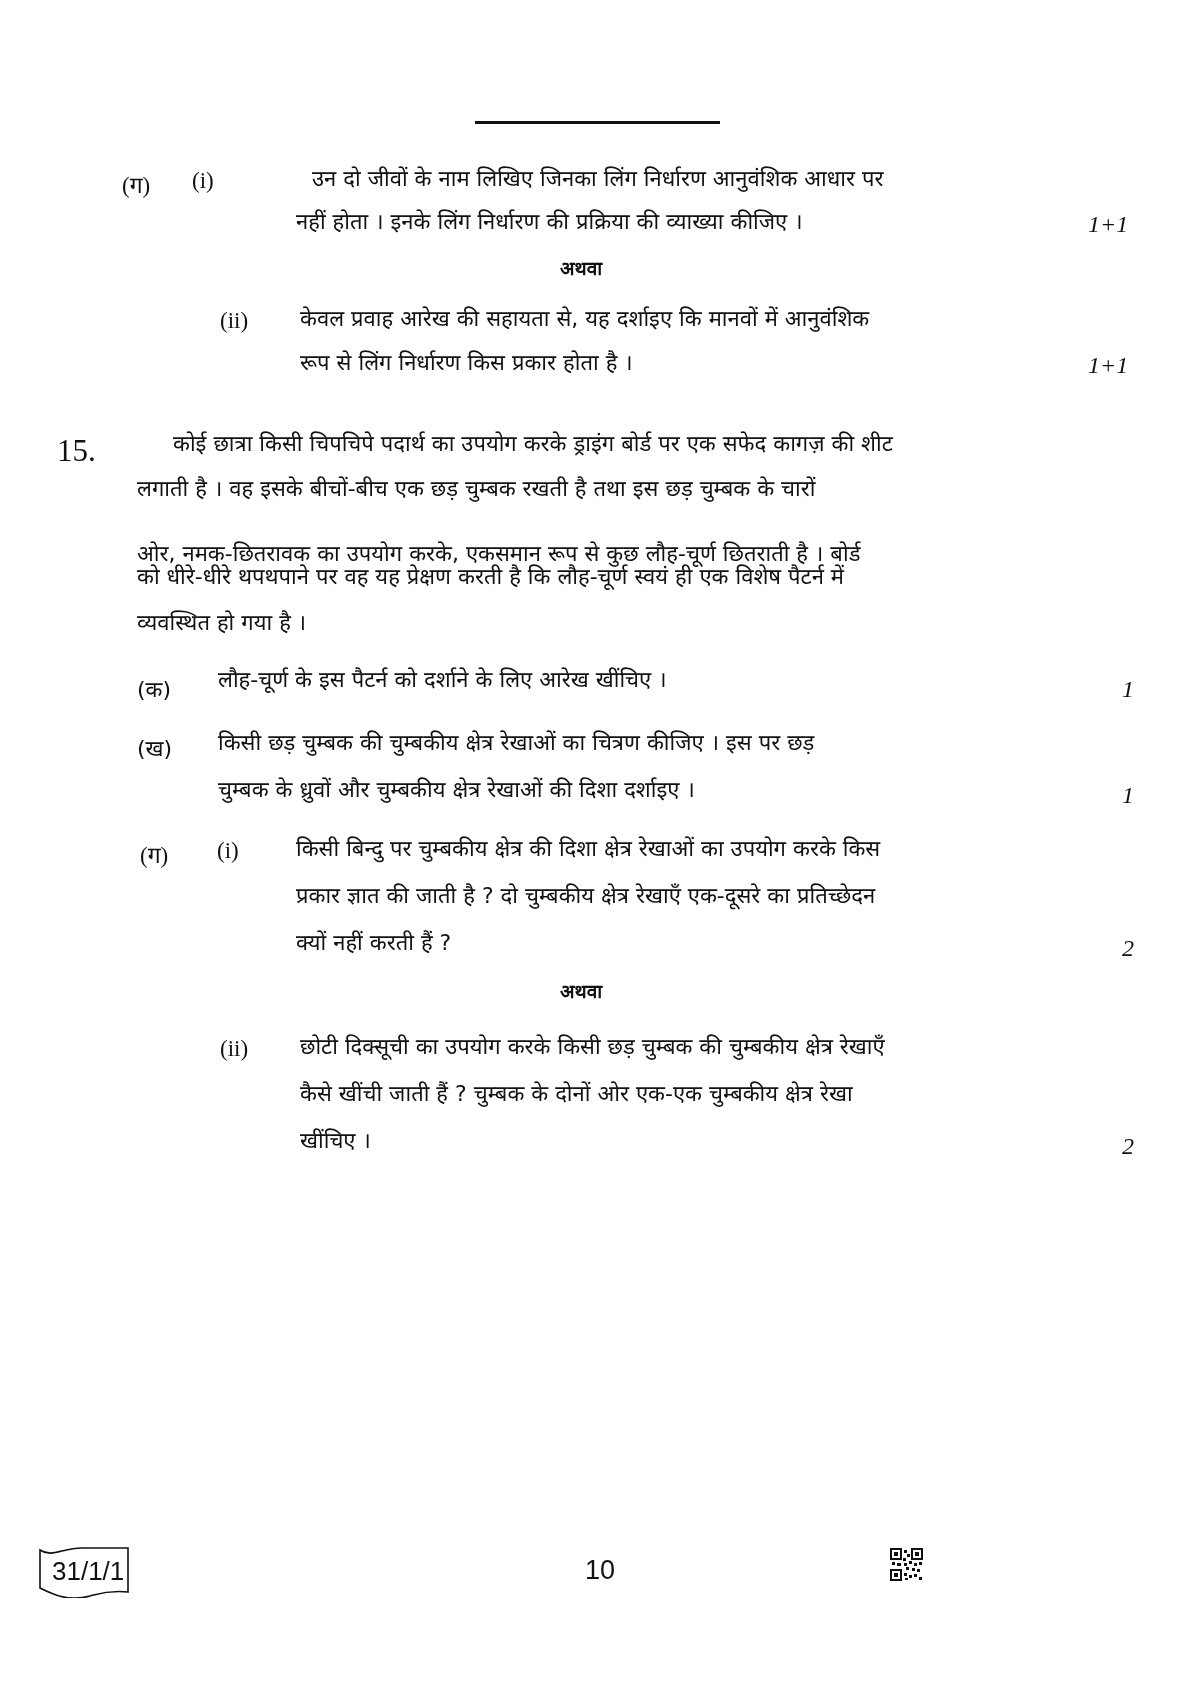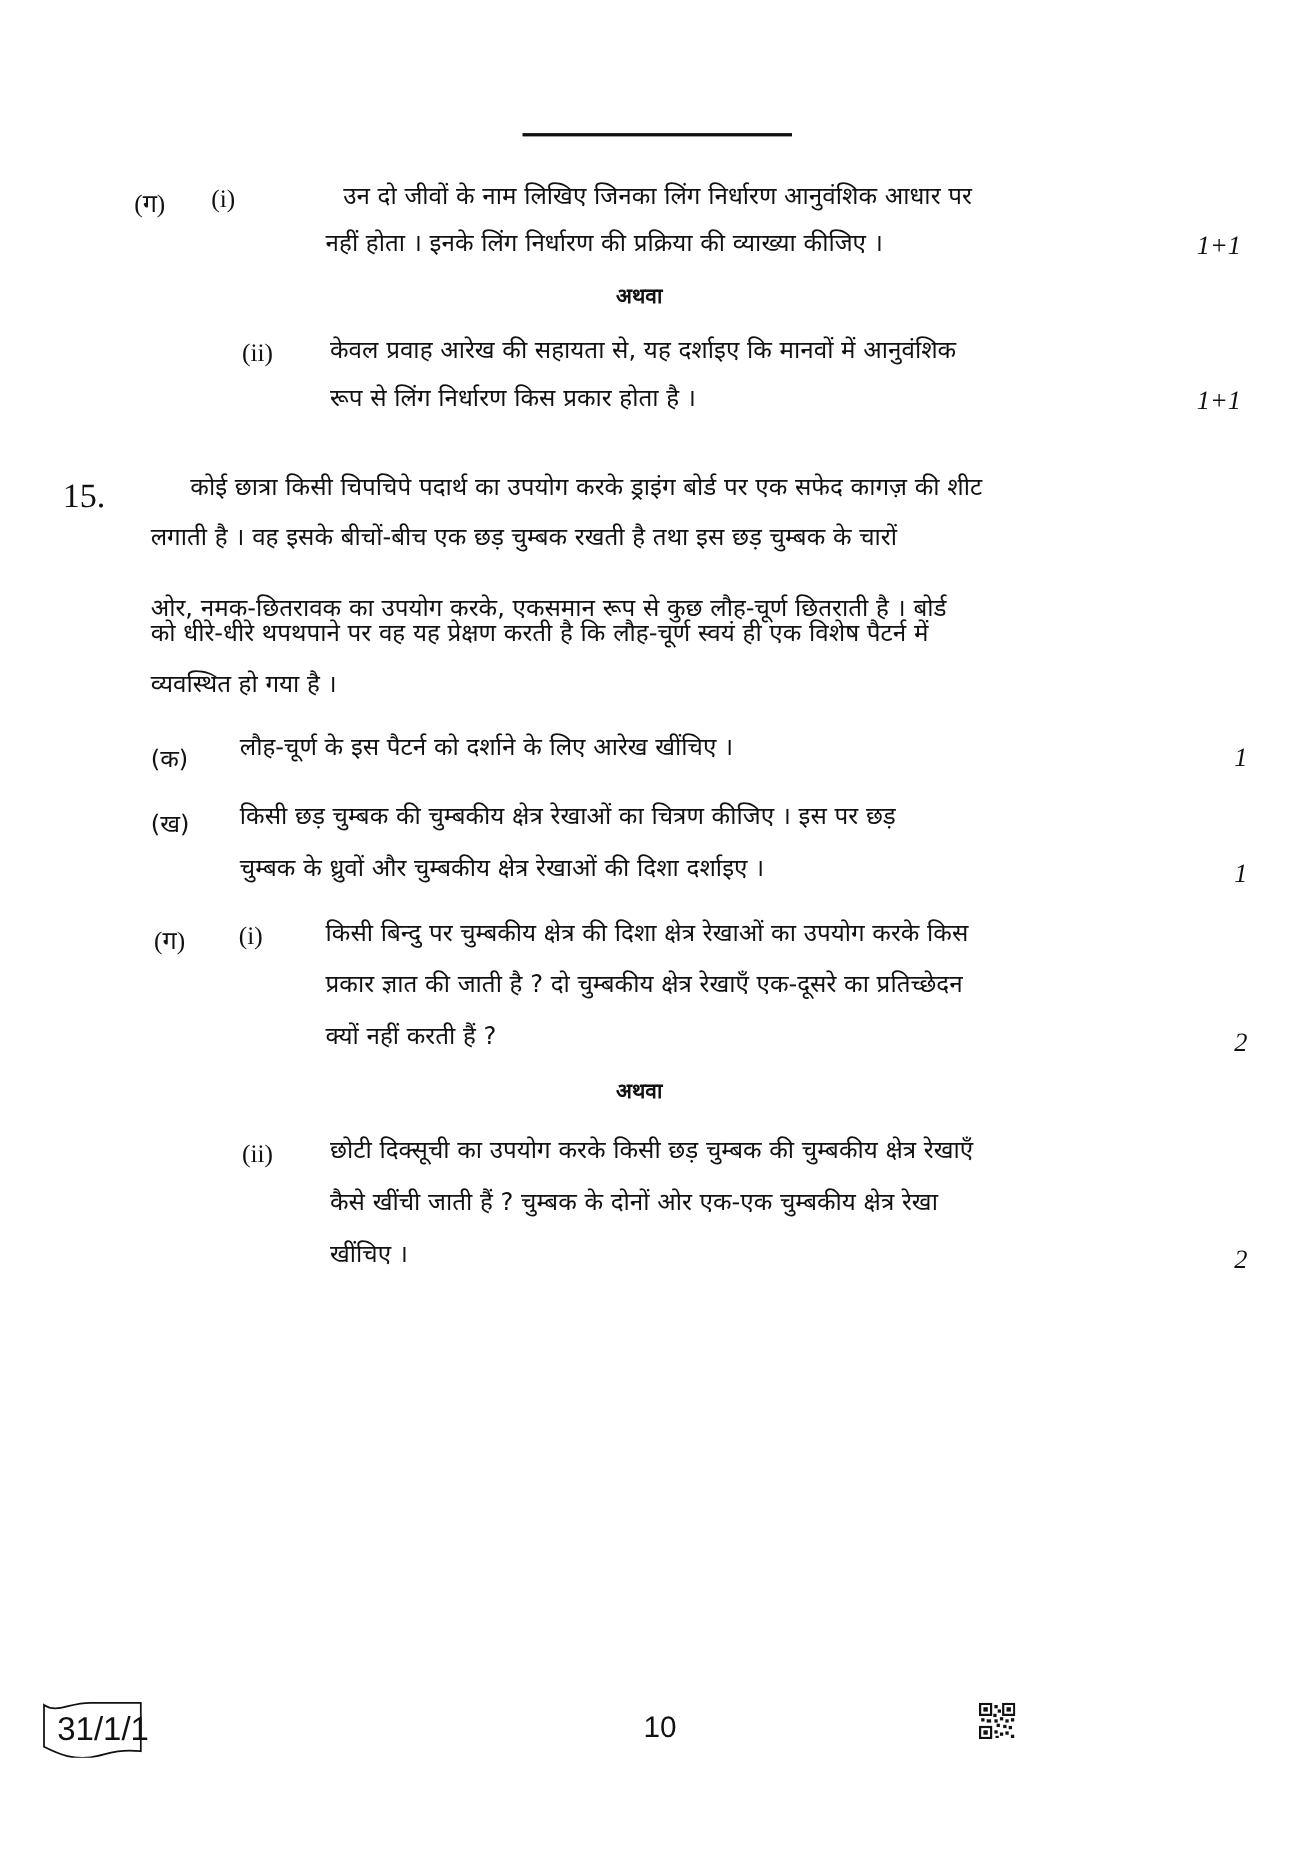--- a/index.html
+++ b/index.html
@@ -9,21 +9,21 @@
   .rule { position: absolute; left: 475px; top: 121px; width: 245px; height: 3px; background: #111; }
   .body-line { font-family: "DejaVu Sans", "Liberation Sans", sans-serif; font-size: 22px; line-height: 1;
                white-space: nowrap; text-align: justify; }
   .label { font-family: "Liberation Serif", "DejaVu Serif", serif; font-size: 23px; }
   .hlabel { font-family: "DejaVu Sans", "Liberation Sans", sans-serif; font-size: 22px; }
   .marks { font-family: "Liberation Serif", "DejaVu Serif", serif; font-style: italic; font-size: 24px; }
   .qnum { font-family: "Liberation Serif", "DejaVu Serif", serif; font-weight: normal; font-size: 31px; }
   .athva { font-family: "DejaVu Sans", "Liberation Sans", sans-serif; font-weight: bold; font-size: 19px; }
   .footer-code { position: absolute; left: 38px; top: 1546px; width: 90px; height: 44px; }
   .footer-code svg { position: absolute; left: 0; top: 0; }
-  .footer-code span { position: absolute; left: 14px; top: 10px; font-family: "Liberation Sans", sans-serif; font-size: 30px; }
+  .footer-code span { position: absolute; left: 14px; top: 10px; font-family: "Liberation Sans", sans-serif; font-size: 26px; }
   .page-num { position: absolute; left: 585px; top: 1555px; font-family: "Liberation Sans", sans-serif; font-size: 27px; }
   .qr { position: absolute; left: 890px; top: 1548px; width: 33px; height: 33px; }
 </style>
 </head>
 <body>
 
 <div class="rule"></div>
 
 <section>
   <span class="abs label" style="left:122px; top:168px;">(ग)</span>

